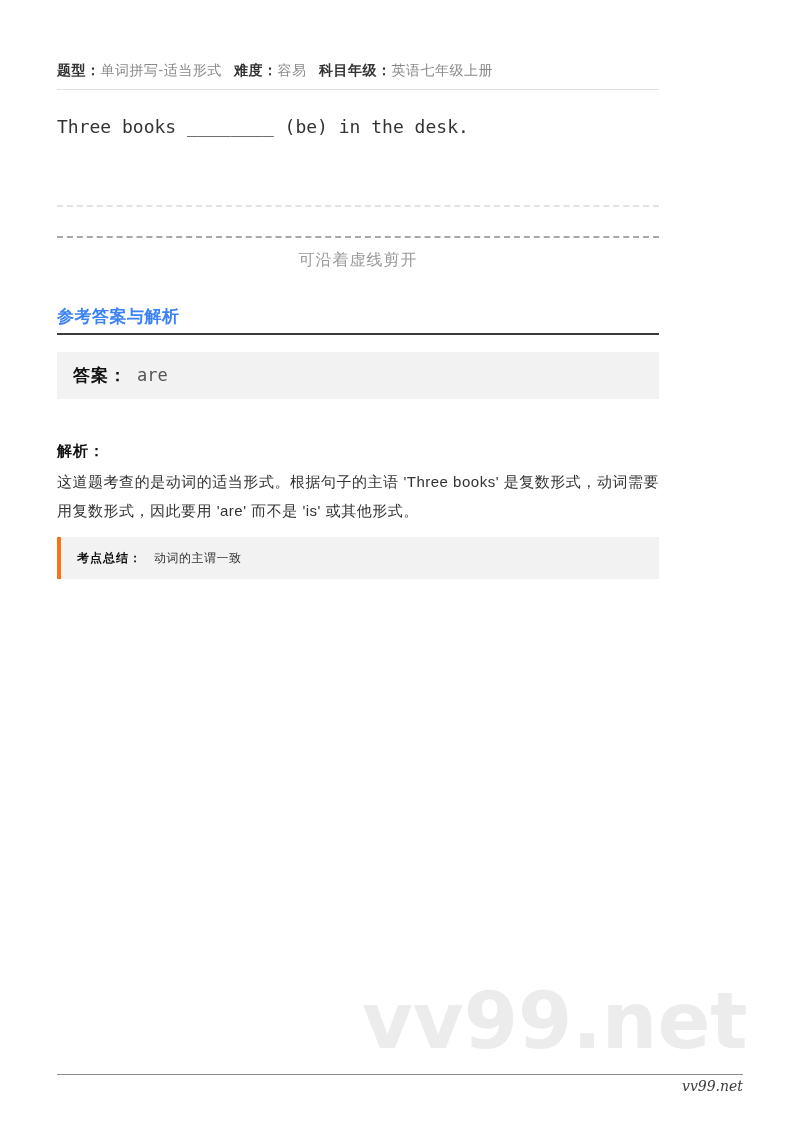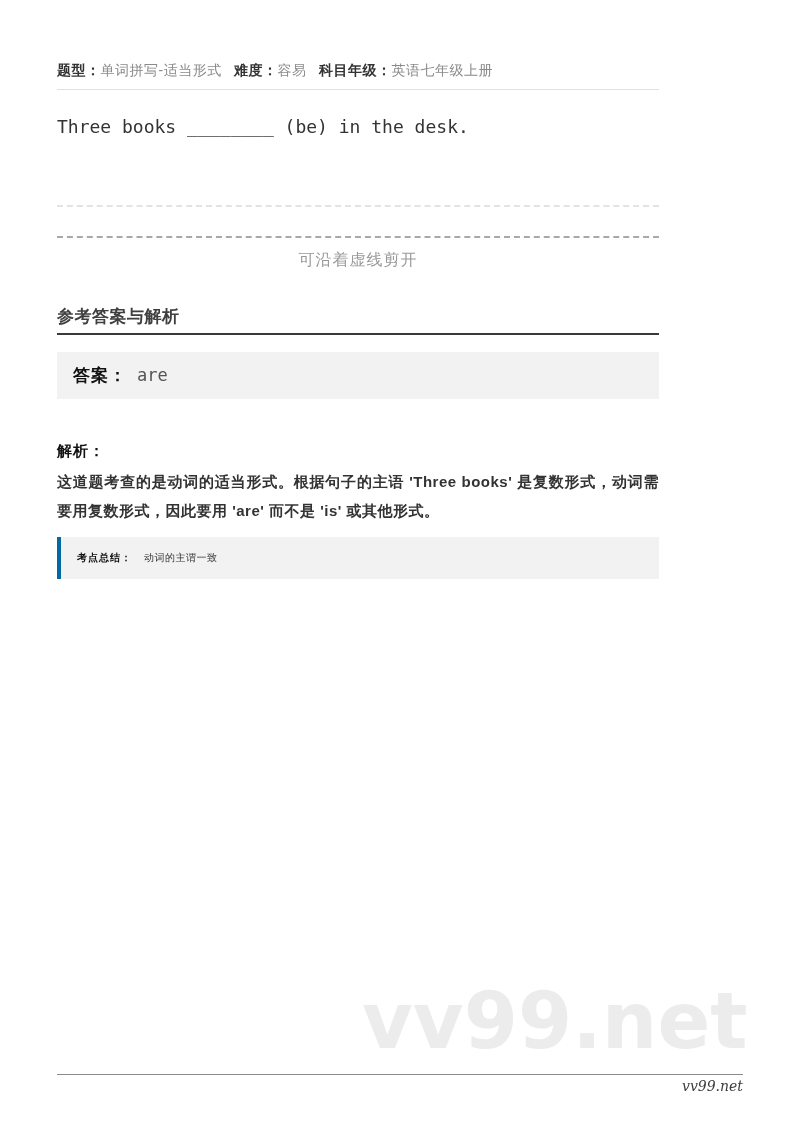--- a/index.html
+++ b/index.html
@@ -56,21 +56,21 @@
     text-align: center;
     font-size: 16px;
     color: #999;
     letter-spacing: 1px;
   }
   
   .section-title {
     margin-top: 34px;
     font-size: 17px;
     font-weight: bold;
-    color: #404040;
+    color: #3b82f6;
     line-height: 24px;
     letter-spacing: 0.5px;
   }
   .section-rule {
     border: none;
     border-top: 2px solid #3a3a3a;
     margin-top: 4px;
   }
   .answer-box {
     margin-top: 17px;
@@ -93,28 +93,27 @@
     line-height: 22px;
     letter-spacing: 1px;
   }
   .analysis-text {
     margin-top: 5px;
     font-size: 15px;
     line-height: 29px;
     color: #333;
     letter-spacing: 0.5px;
     text-align: justify;
-    font-weight: bold;
   }
   .keypoint-box {
     margin-top: 12px;
     background: #f2f2f2;
-    border-left: 4px solid #0369a1;
+    border-left: 4px solid #f97316;
     padding: 12px 16px;
-    font-size: 10px;
+    font-size: 12px;
     line-height: 18px;
   }
   .keypoint-label { font-weight: bold; color: #111; letter-spacing: 1px; }
   .keypoint-value { color: #333; margin-left: 12px; letter-spacing: 0.5px; }
   
   .watermark {
     position: absolute;
     left: 362px;
     top: 982px;
     z-index: 1;

